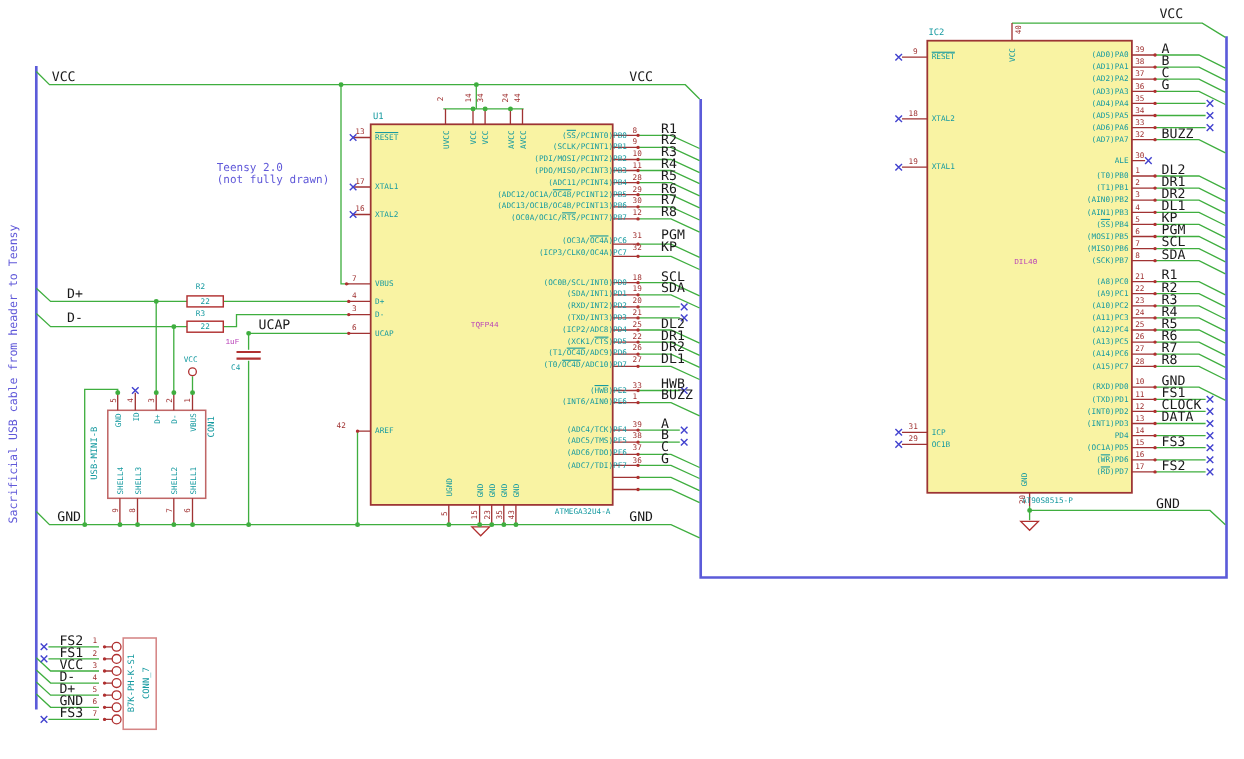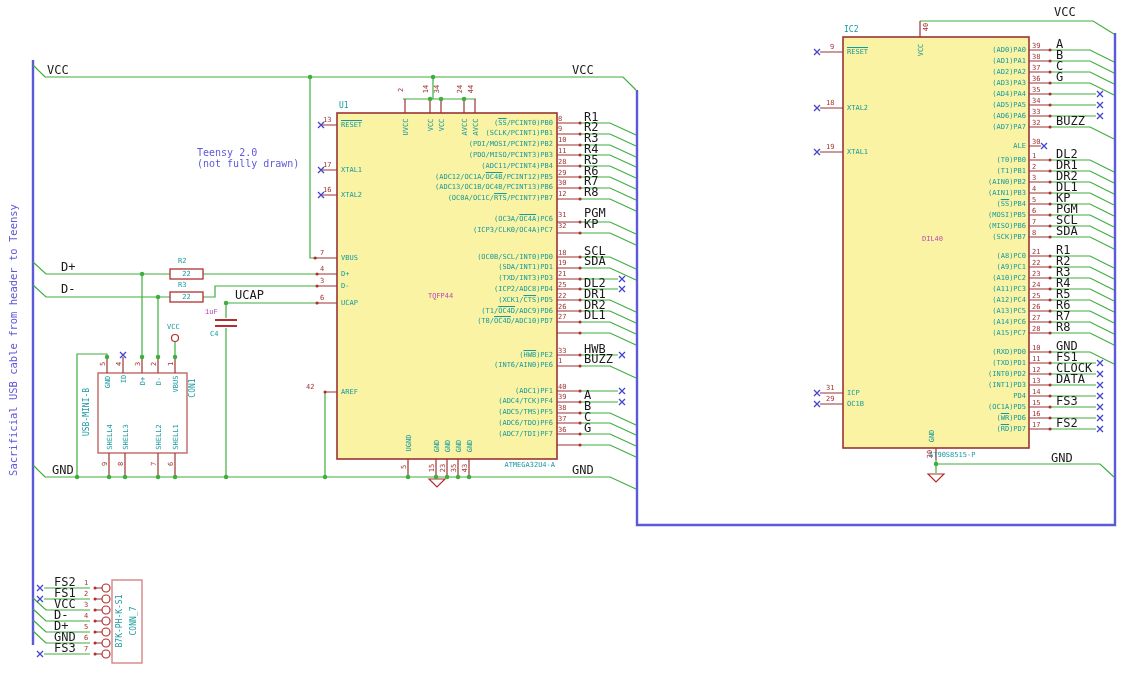--- a/index.html
+++ b/index.html
@@ -10,21 +10,21 @@
   .vt{position:absolute;white-space:nowrap;transform:translate(-50%,-50%) rotate(-90deg);}
   .net{font-size:12px;line-height:12px;color:#1a1a1a;}
   .cy{font-size:7px;line-height:8px;color:#169aa0;}
   .cy8{font-size:8px;line-height:9px;color:#169aa0;}
   .rd{font-size:7px;line-height:8px;color:#a03333;}
   .mag{font-size:7px;line-height:8px;color:#b840b8;font-family:Liberation Mono, monospace;}
   .note{font-size:10px;line-height:11px;color:#6059d9;}
   .note2{font-size:10.5px;line-height:11px;color:#6059d9;}
   .ov{text-decoration:overline;}
   .grp{position:absolute;}
-  .u1side{left:337px;width:310px;}
+  .u1side{left:337px;width:310px;padding-left:17px;}
   .ic2side{left:843px;width:310px;}
   .c7rows{left:0;width:150px;}
   .prow{position:relative;}
   .u1side .prow{height:10.8px;}
   .ic2side .prow{height:11px;}
   .c7rows .prow{height:11px;}
   .pname{position:absolute;font-size:7px;color:#169aa0;white-space:nowrap;}
   .u1side .pname{right:94px;line-height:10.8px;}
   .ic2side .pname{right:127px;line-height:11px;}
   .pnum{position:absolute;font-size:7px;color:#a03333;white-space:nowrap;transform:translateY(-4.5px);}
@@ -272,20 +272,25 @@
     <span class="pname">(OC0B/SCL/INT0)PD0</span>
     <span class="pnum">18</span>
     <span class="pnet">SCL</span>
   </div>
       <div class="prow">
     <span class="pname">(SDA/INT1)PD1</span>
     <span class="pnum">19</span>
     <span class="pnet">SDA</span>
   </div>
       <div class="prow">
+    <span class="pname">(RXD/INT2)PD2</span>
+    <span class="pnum">20</span>
+    <span class="pnet"></span>
+  </div>
+      <div class="prow">
     <span class="pname">(TXD/INT3)PD3</span>
     <span class="pnum">21</span>
     <span class="pnet"></span>
   </div>
       <div class="prow">
     <span class="pname">(ICP2/ADC8)PD4</span>
     <span class="pnum">25</span>
     <span class="pnet">DL2</span>
   </div>
       <div class="prow">
@@ -312,25 +317,20 @@
     <span class="pnet">HWB</span>
   </div>
       <div class="prow">
     <span class="pname">(INT6/AIN0)PE6</span>
     <span class="pnum">1</span>
     <span class="pnet">BUZZ</span>
   </div>
     </div>
 <div class="grp u1side" style="top:385.6px">
 
-      <div class="prow">
-    <span class="pname">(ADC1)PF1</span>
-    <span class="pnum">40</span>
-    <span class="pnet"></span>
-  </div>
       <div class="prow">
     <span class="pname">(ADC4/TCK)PF4</span>
     <span class="pnum">39</span>
     <span class="pnet">A</span>
   </div>
       <div class="prow">
     <span class="pname">(ADC5/TMS)PF5</span>
     <span class="pnum">38</span>
     <span class="pnet">B</span>
   </div>

